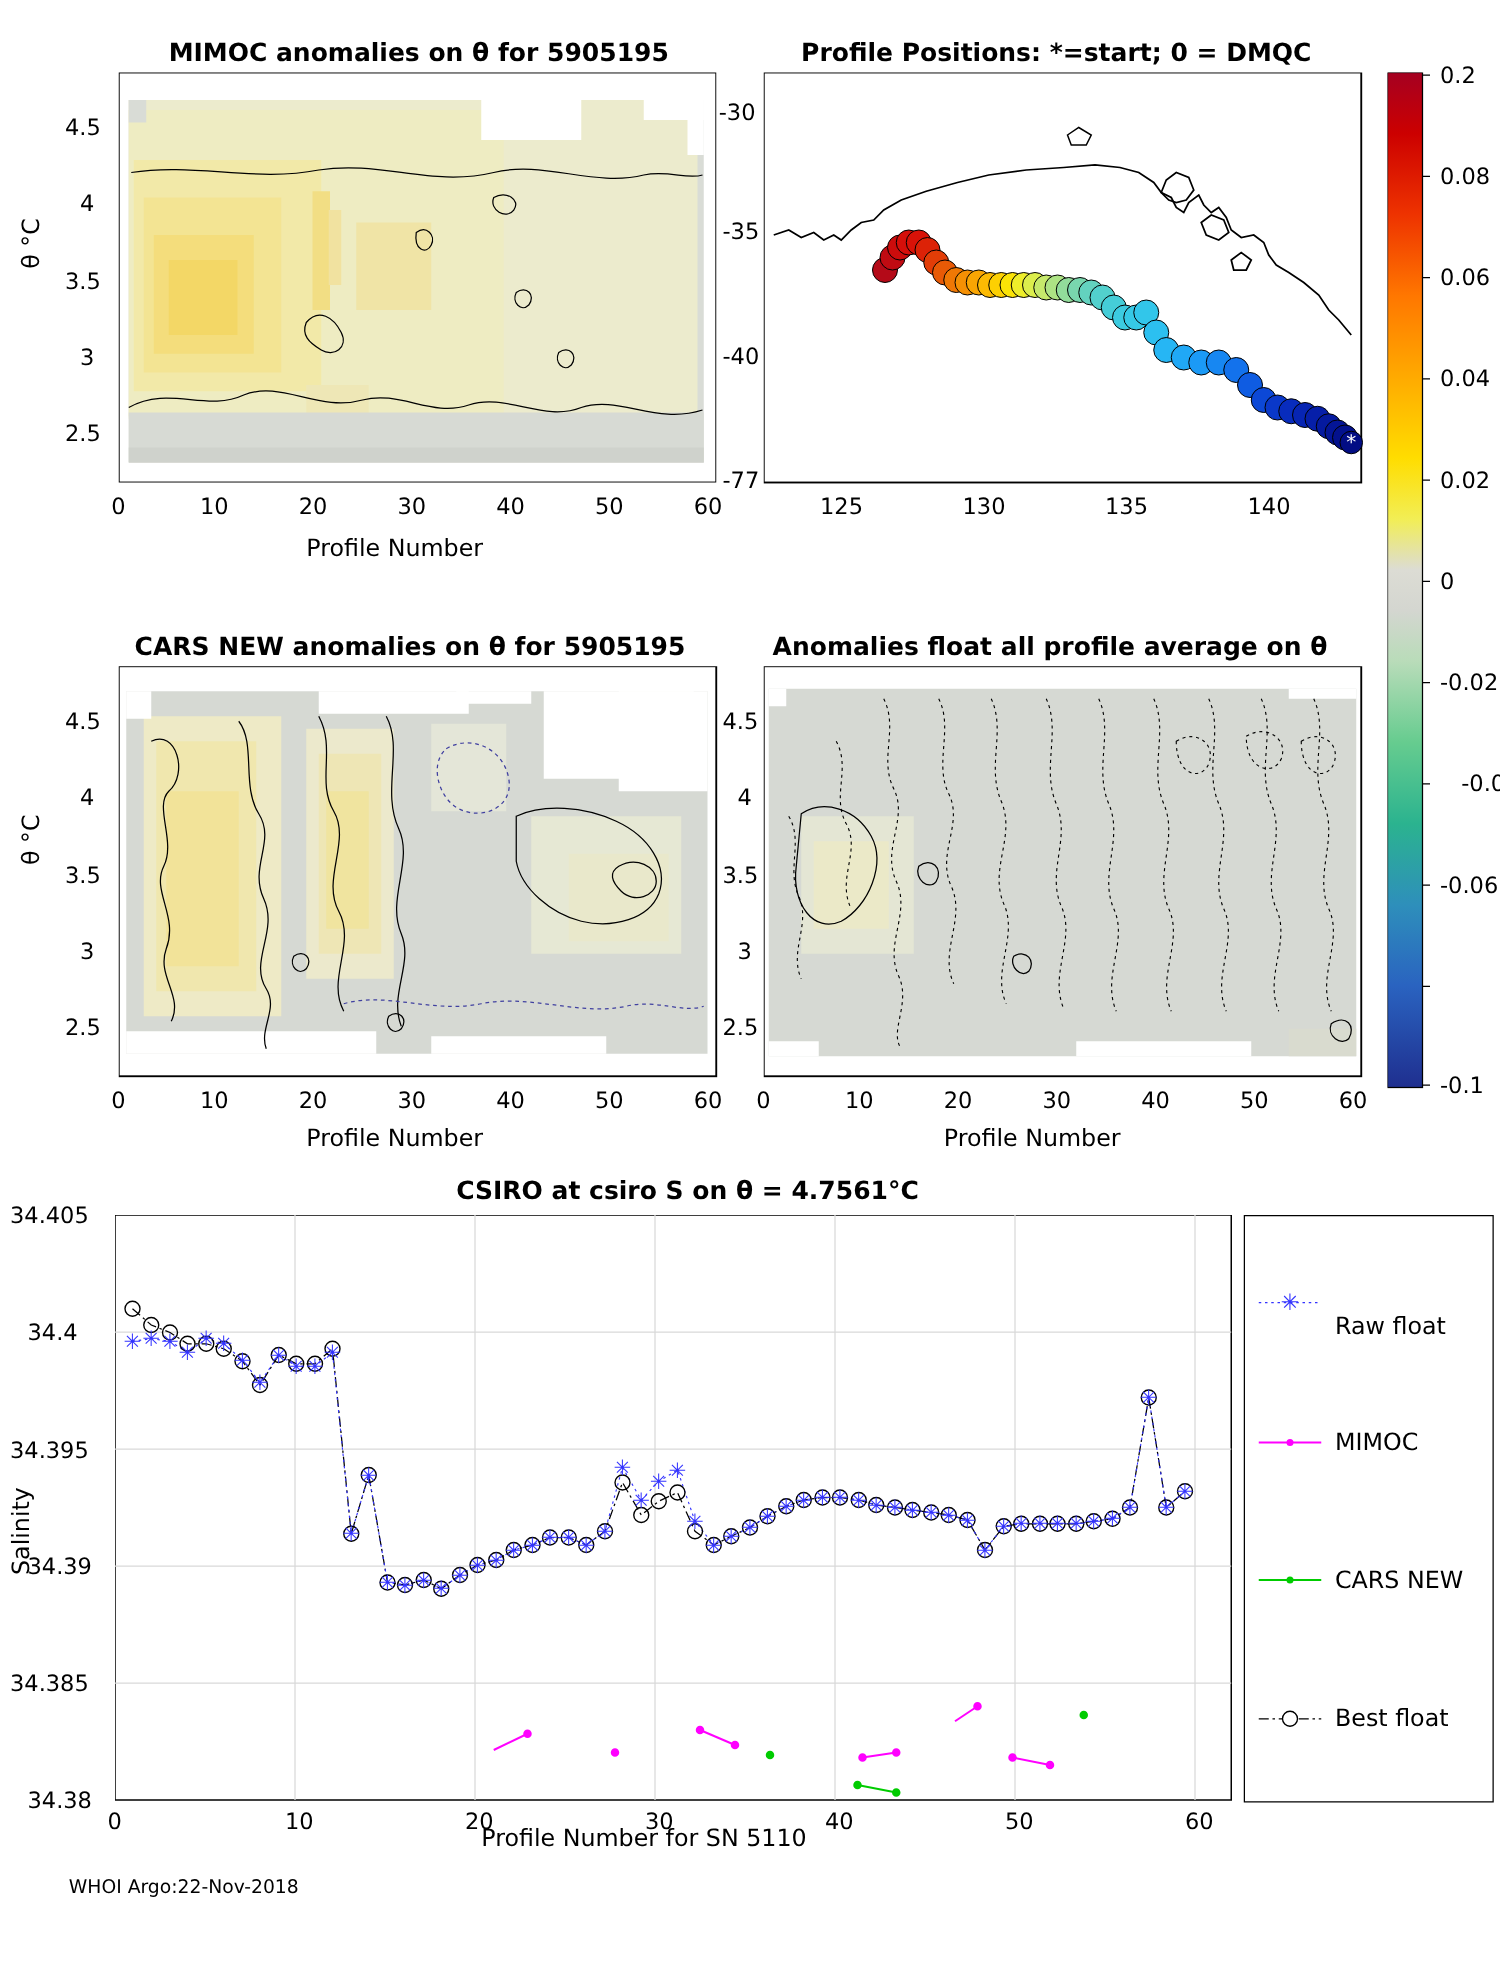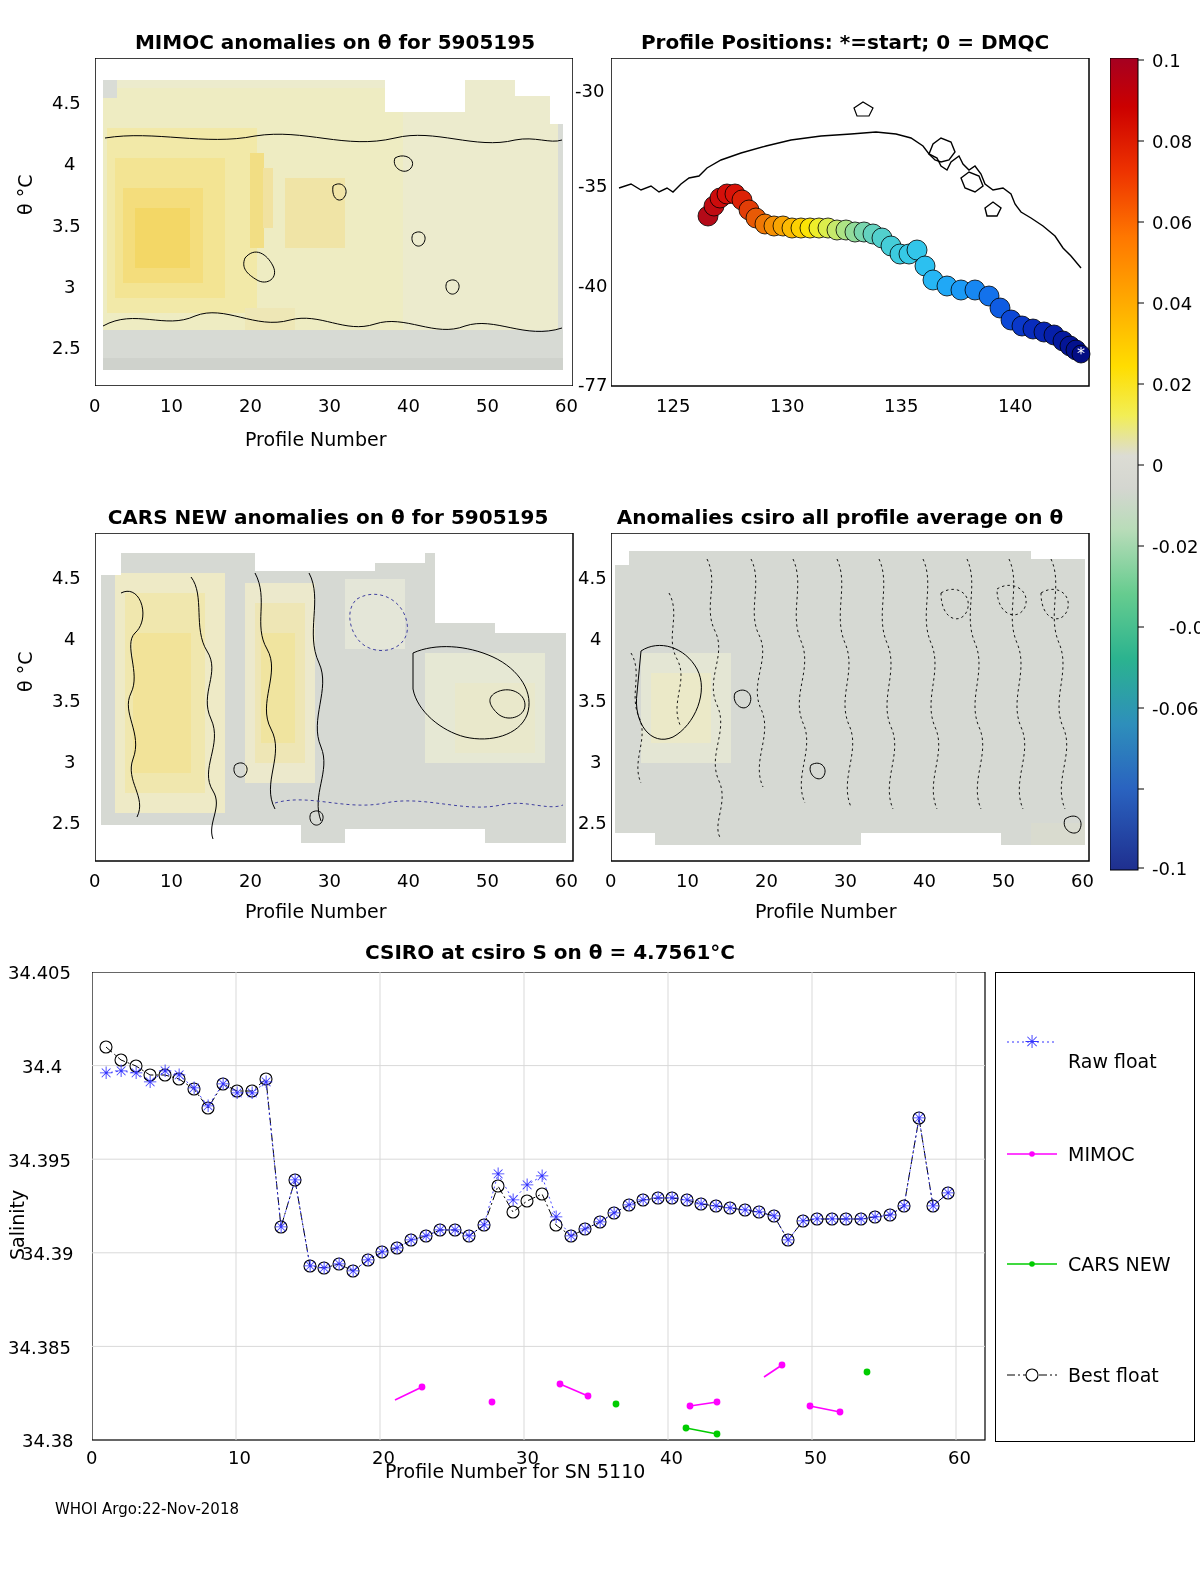--- a/index.html
+++ b/index.html
@@ -181,21 +181,21 @@
     <line x1="28" y1="245" x2="34" y2="245"></line>
     <line x1="28" y1="326" x2="34" y2="326"></line>
     <line x1="28" y1="407" x2="34" y2="407"></line>
     <line x1="28" y1="488" x2="34" y2="488"></line>
     <line x1="28" y1="569" x2="34" y2="569"></line>
     <line x1="28" y1="650" x2="34" y2="650"></line>
     <line x1="28" y1="731" x2="34" y2="731"></line>
     <line x1="28" y1="810" x2="34" y2="810"></line>
   </g>
 </svg>
-<div class="tick" style="left:1152px;top:50px;">0.1</div>
+<div class="tick" style="left:1152px;top:50px;">0.2</div>
 <div class="tick" style="left:1152px;top:131px;">0.08</div>
 <div class="tick" style="left:1152px;top:212px;">0.06</div>
 <div class="tick" style="left:1152px;top:293px;">0.04</div>
 <div class="tick" style="left:1152px;top:374px;">0.02</div>
 <div class="tick" style="left:1152px;top:455px;">0</div>
 <div class="tick" style="left:1152px;top:536px;">-0.02</div>
 <div class="tick" style="left:1152px;top:617px;margin-left:17px;">-0.04</div>
 <div class="tick" style="left:1152px;top:698px;">-0.06</div>
 <div class="tick" style="left:1216px;top:779px;">-0.08</div>
 <div class="tick" style="left:1152px;top:858px;">-0.1</div>
@@ -246,21 +246,21 @@
 <div class="tick" style="left:52px;top:812px;">2.5</div>
 
 <div class="tick" style="left:89px;top:870px;">0</div>
 <div class="tick" style="left:160px;top:870px;">10</div>
 <div class="tick" style="left:239px;top:870px;">20</div>
 <div class="tick" style="left:318px;top:870px;">30</div>
 <div class="tick" style="left:397px;top:870px;">40</div>
 <div class="tick" style="left:476px;top:870px;">50</div>
 <div class="tick" style="left:555px;top:870px;">60</div>
 
-<div class="title" style="left:580px;top:505px;width:520px;">Anomalies csiro all profile average on θ</div>
+<div class="title" style="left:580px;top:505px;width:520px;">Anomalies float all profile average on θ</div>
 <div class="axlabel" style="left:755px;top:900px;">Profile Number</div>
 
 <svg class="plot" width="480" height="330" style="left:611px;top:533px;">
   <rect x="0" y="0" width="478" height="328" fill="#ffffff"></rect>
   <rect x="4" y="18" width="470" height="294" fill="#d6d9d3"></rect>
   <rect x="30" y="120" width="90" height="110" fill="#e4e6d4"></rect>
   <rect x="40" y="140" width="60" height="70" fill="#ebe9c8"></rect>
   <rect x="420" y="290" width="54" height="22" fill="#d9dbcf"></rect>
 
   <rect x="4" y="18" width="14" height="14" fill="#ffffff"></rect>

